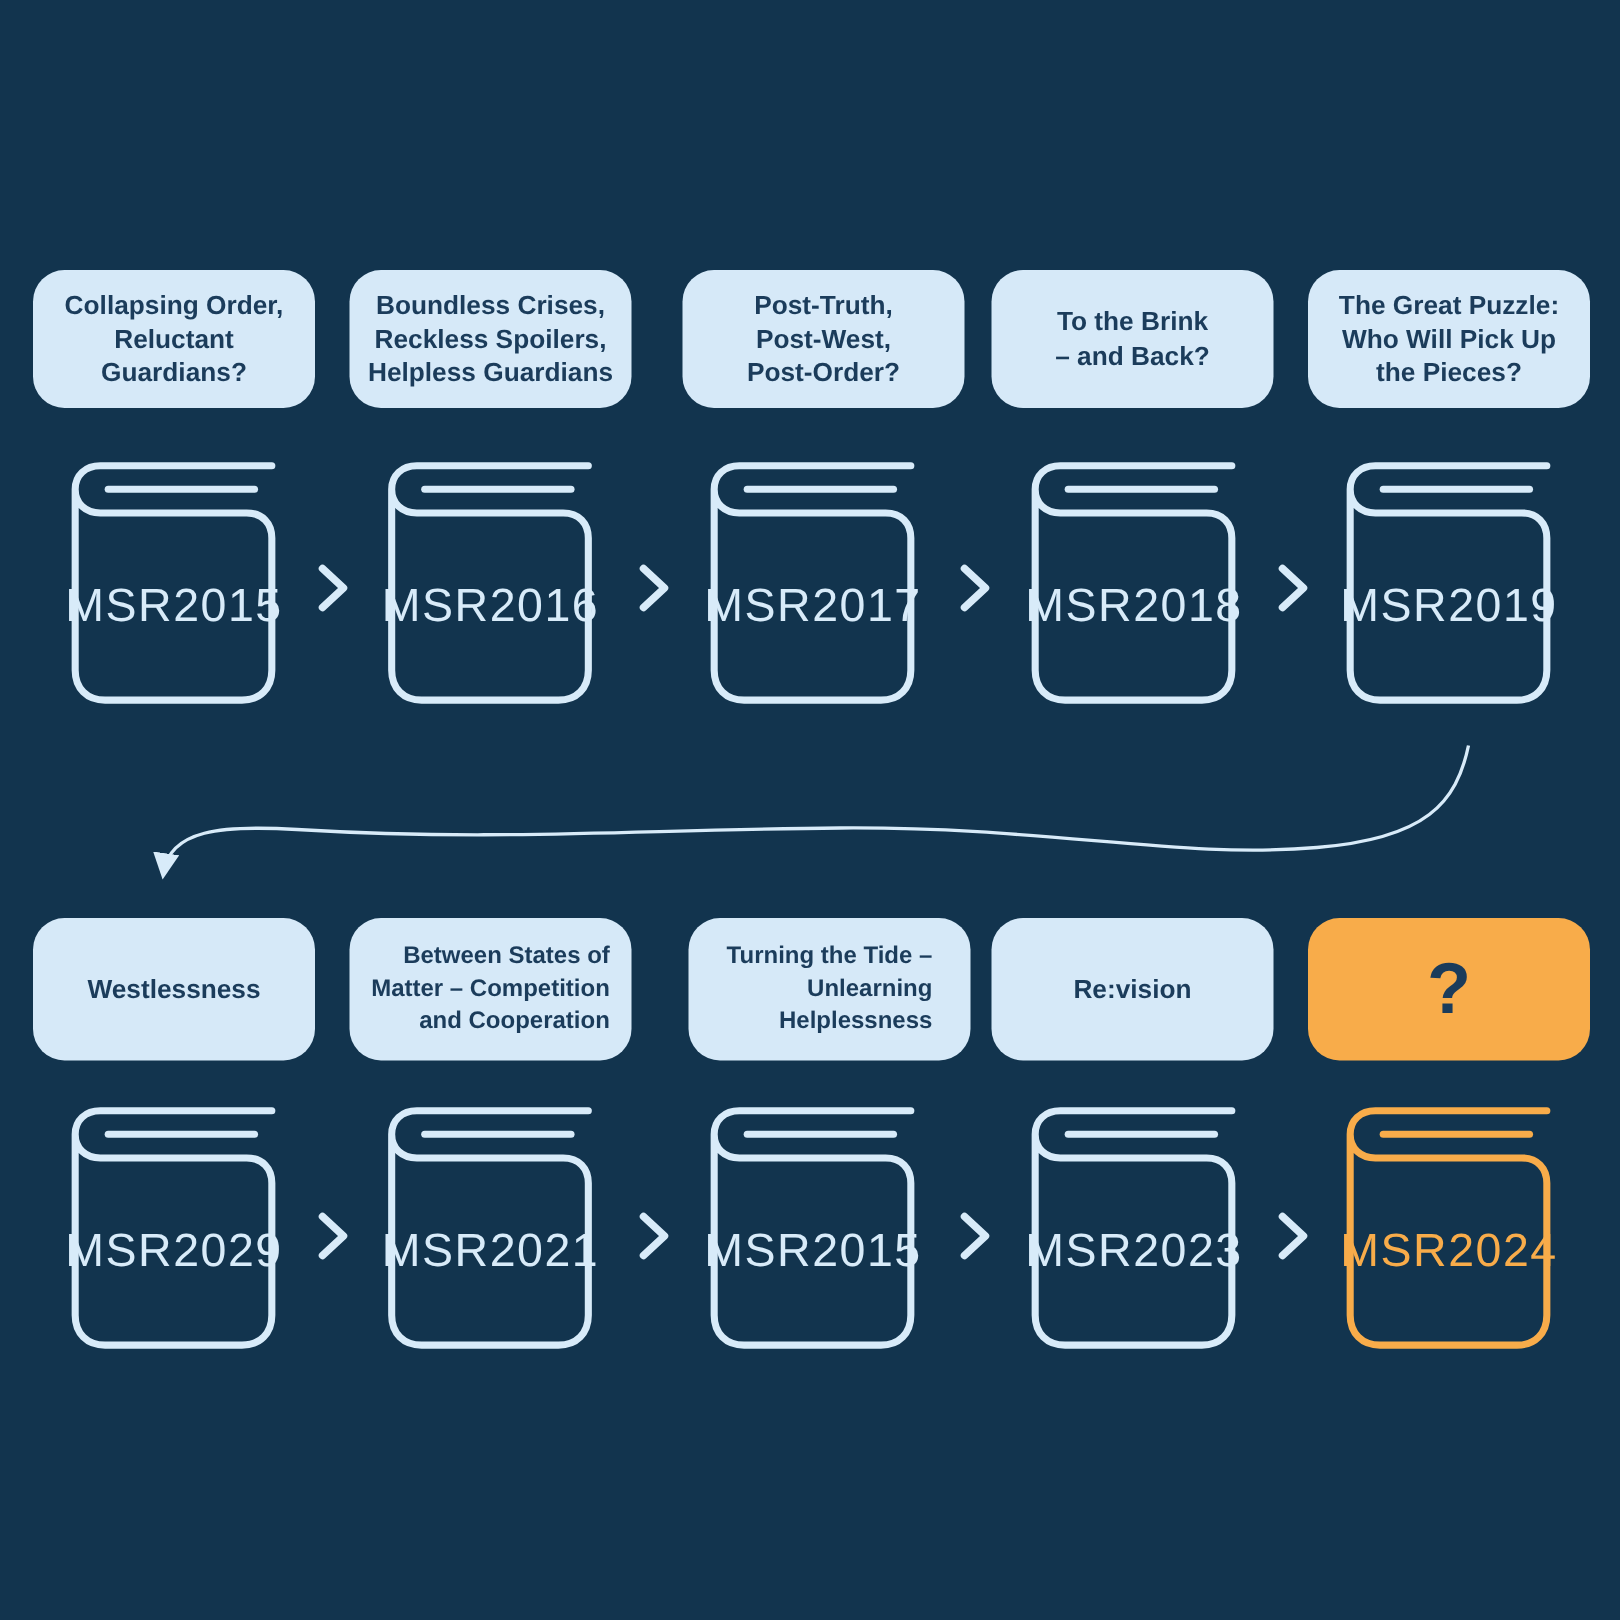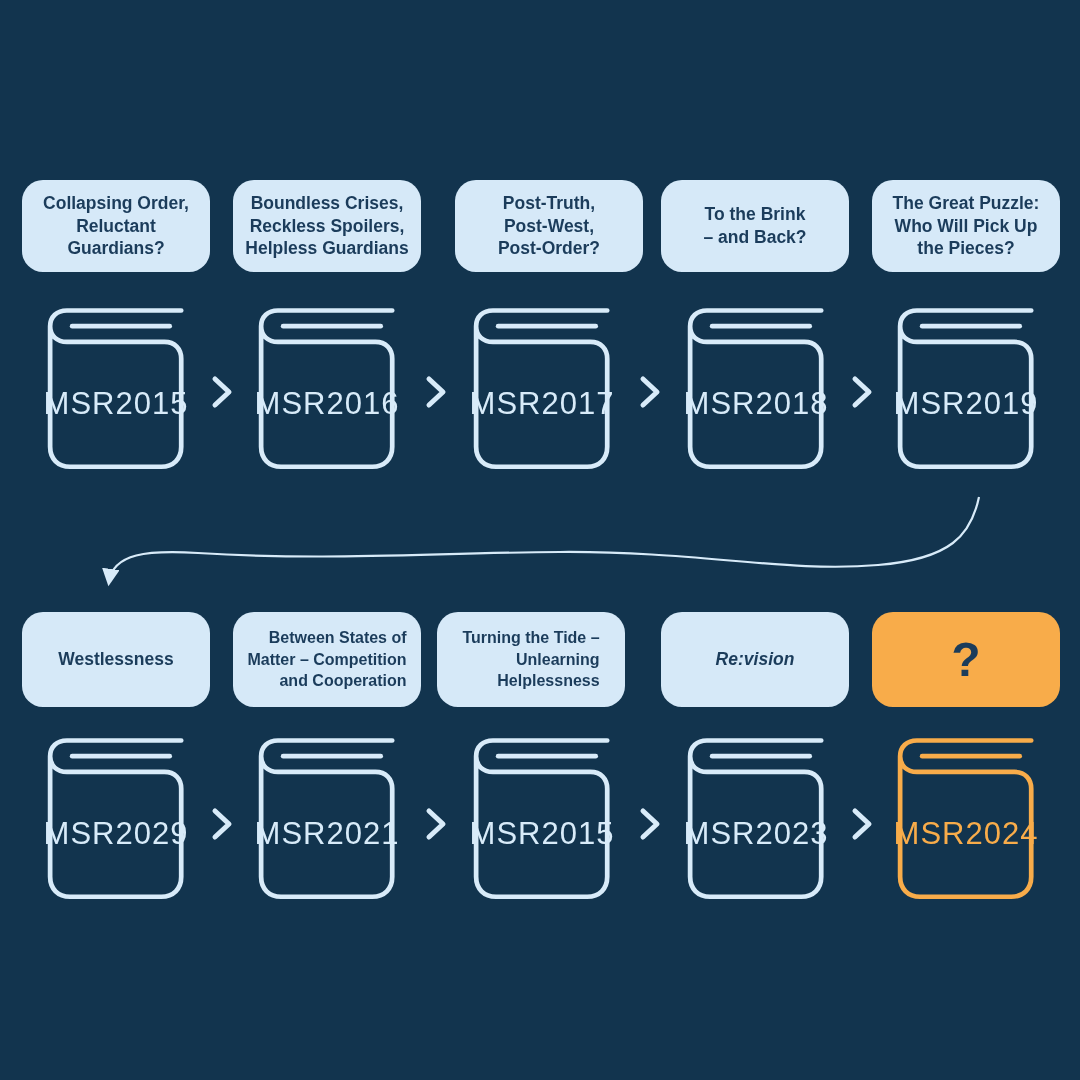--- a/index.html
+++ b/index.html
@@ -153,24 +153,24 @@
         <path d="M0 0 L8 4 L0 8 Z" fill="#D8EBF9"></path>
       </marker>
     </defs>
     <path d="M979 497 C971 535 951 559 878 565 C786 573 700 551 560 552 C425 553 330 561 198 553 C148 550 113 553 109 582" fill="none" stroke="#D8EBF9" stroke-width="2.2" marker-end="url(#ah)"></path>
   </svg>
 
   <div class="label row2" style="left:22px;top:612px;">Westlessness</div>
   <div class="label row2 tight" style="left:233px;top:612px;">Between States of
 Matter – Competition
 and Cooperation</div>
-  <div class="label row2 tight" style="left:437px;top:612px;">Turning the Tide –
+  <div class="label row2 tight" style="left:459px;top:612px;">Turning the Tide –
 Unlearning
 Helplessness</div>
-  <div class="label row2" style="left:661px;top:612px;font-style:italic;">Re:vision</div>
+  <div class="label row2" style="left:661px;top:612px;">Re:vision</div>
   <div class="label row2 qmark" style="left:872px;top:612px;">?</div>
 
   <div class="book" style="left:38px;top:730px;">
     <svg viewBox="0 0 140 164">
       <g fill="none" class="stroke-blue" stroke-width="4.5" stroke-linecap="round" stroke-linejoin="round">
         <path d="M136 10 H27 C17.5 10 11 16 11 25 C11 34 17.5 40 27 40 H120 C130 40 136 46.5 136 56 V140 C136 151.5 128.5 159 117 159 H30 C18.5 159 11 151.5 11 140 V25"></path>
         <path d="M32 25 H125"></path>
       </g>
     </svg>
     <div class="btext">

